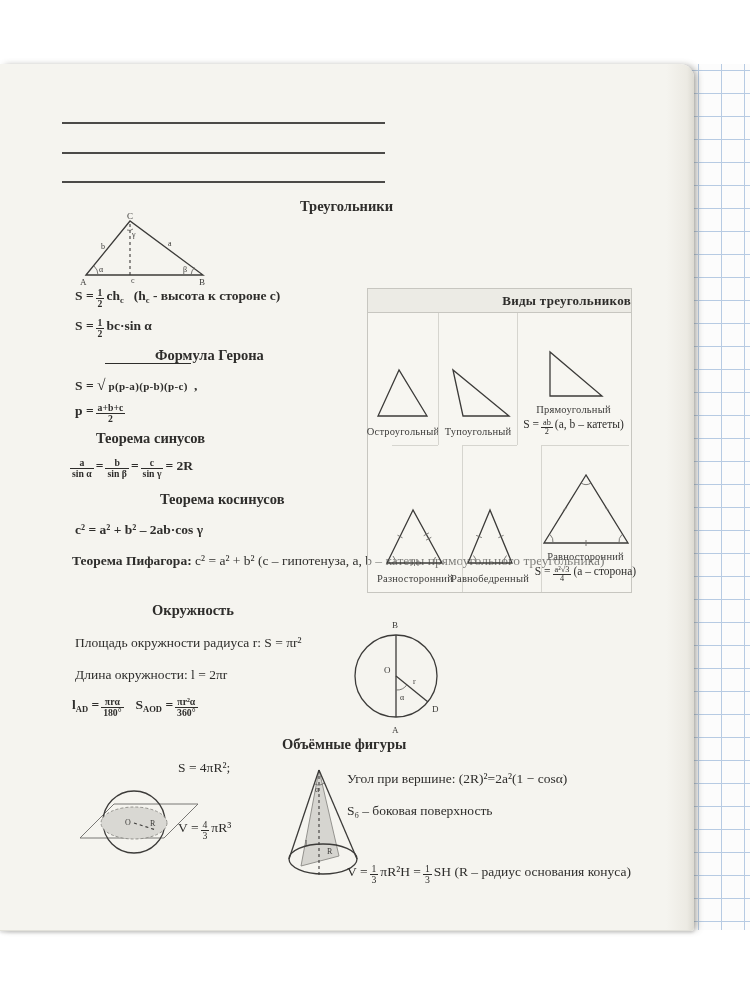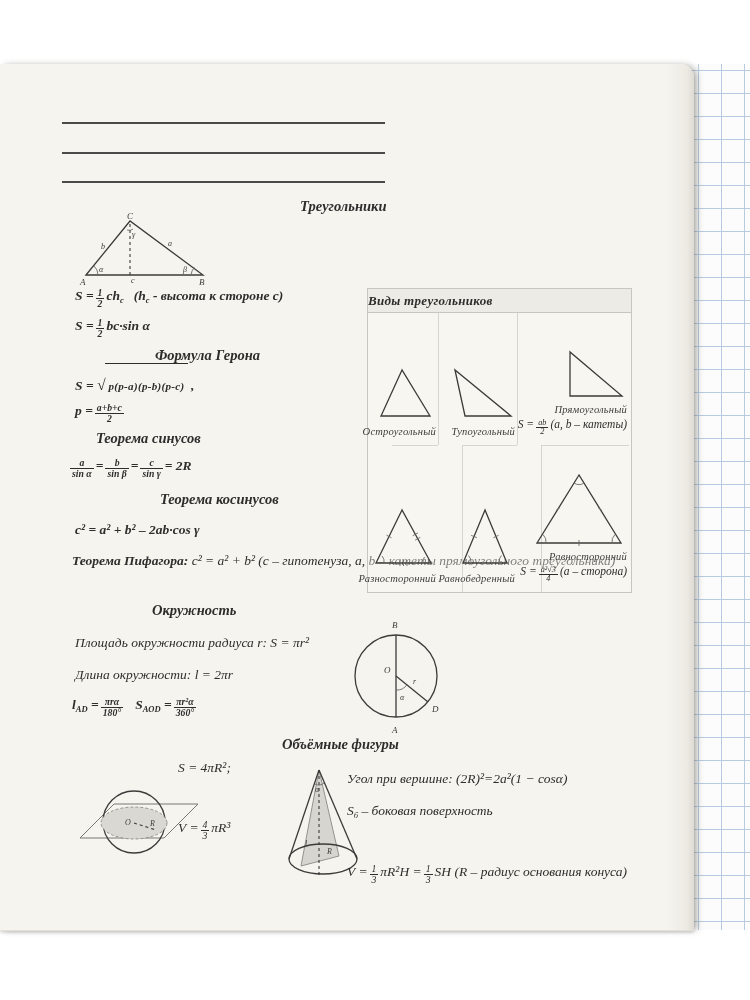--- a/index.html
+++ b/index.html
@@ -19,21 +19,20 @@
     background-size:23px 23px;
     background-position:3px 6px;
   }
   
   .page {
     position:absolute; left:0; top:64px; width:694px; height:866px;
     background:linear-gradient(to right,#f5f4ef 0%,#f5f4ef 96%,#eceae3 99%,#dcdad2 100%);
     border-radius:0 14px 3px 0;
     box-shadow:4px 0 6px -1px rgba(90,88,80,.45), 0 2px 3px rgba(0,0,0,.12);
     border-bottom:1px solid #e2e1da;
-    font-style:italic;
   }
   .rule { position:absolute; left:62px; width:323px; height:2px; background:#4b4a48; }
   .h { position:absolute; font-weight:bold; font-size:14.5px; white-space:nowrap; }
   .f { position:absolute; font-size:13.5px; white-space:nowrap; }
   .bold { font-weight:bold; }
   .sub { font-size:8.5px; vertical-align:-3px; }
   .frac { display:inline-block; text-align:center; vertical-align:-0.55em; line-height:1.05; margin:0 2px; }
   .frac .n { display:block; font-size:0.72em; padding:0 2px; }
   .frac .d { display:block; font-size:0.72em; border-top:1px solid currentColor; padding:0 2px; }
   .radsym { font-size:1.15em; }
@@ -45,25 +44,25 @@
   svg .dash { stroke:#3c3b39; stroke-width:1.1; fill:none; stroke-dasharray:3 3; }
   svg text { font-family:"Liberation Serif",serif; font-size:9px; fill:#3c3b39; }
   svg .gl { font-size:8px; }
   
   .vtable {
     position:absolute; left:367px; top:224px; width:263px;
     border:1px solid #c7c6c0; background:rgba(250,249,245,.4);
   }
   .vtable-header {
     background:#ecebe5; border-bottom:1px solid #c7c6c0;
-    text-align:left; font-weight:bold; font-size:13px; padding:4px 0 3px 0;
+    text-align:right; font-weight:bold; font-size:13px; padding:4px 0 3px 0;
     letter-spacing:.3px;
   }
   .vgrid { display:grid; grid-template-columns:70px 79px 112px; }
-  .vcell { display:flex; flex-direction:column; align-items:flex-end; justify-content:flex-end; padding:6px 2px 8px 2px; }
+  .vcell { display:flex; flex-direction:column; align-items:center; justify-content:flex-end; padding:6px 2px 8px 2px; }
   .vgrid > .vcell:nth-child(2), .vgrid > .vcell:nth-child(3),
   .vgrid > .vcell:nth-child(5), .vgrid > .vcell:nth-child(6) { border-left:1px solid #d6d5cf; }
   .vgrid > .vcell:nth-child(n+4) { border-top:1px solid #d6d5cf; }
   .row1 { height:118px; }
   .row2 { height:132px;margin-left:24px; }
   .cap { font-size:10.5px; color:#3d3c3a; margin-top:4px; letter-spacing:.2px; white-space:nowrap; }
   .cellf { font-size:11.5px; margin-top:3px; white-space:nowrap; }
   .cellsvg { position:static; }
 </style>
 </head>

